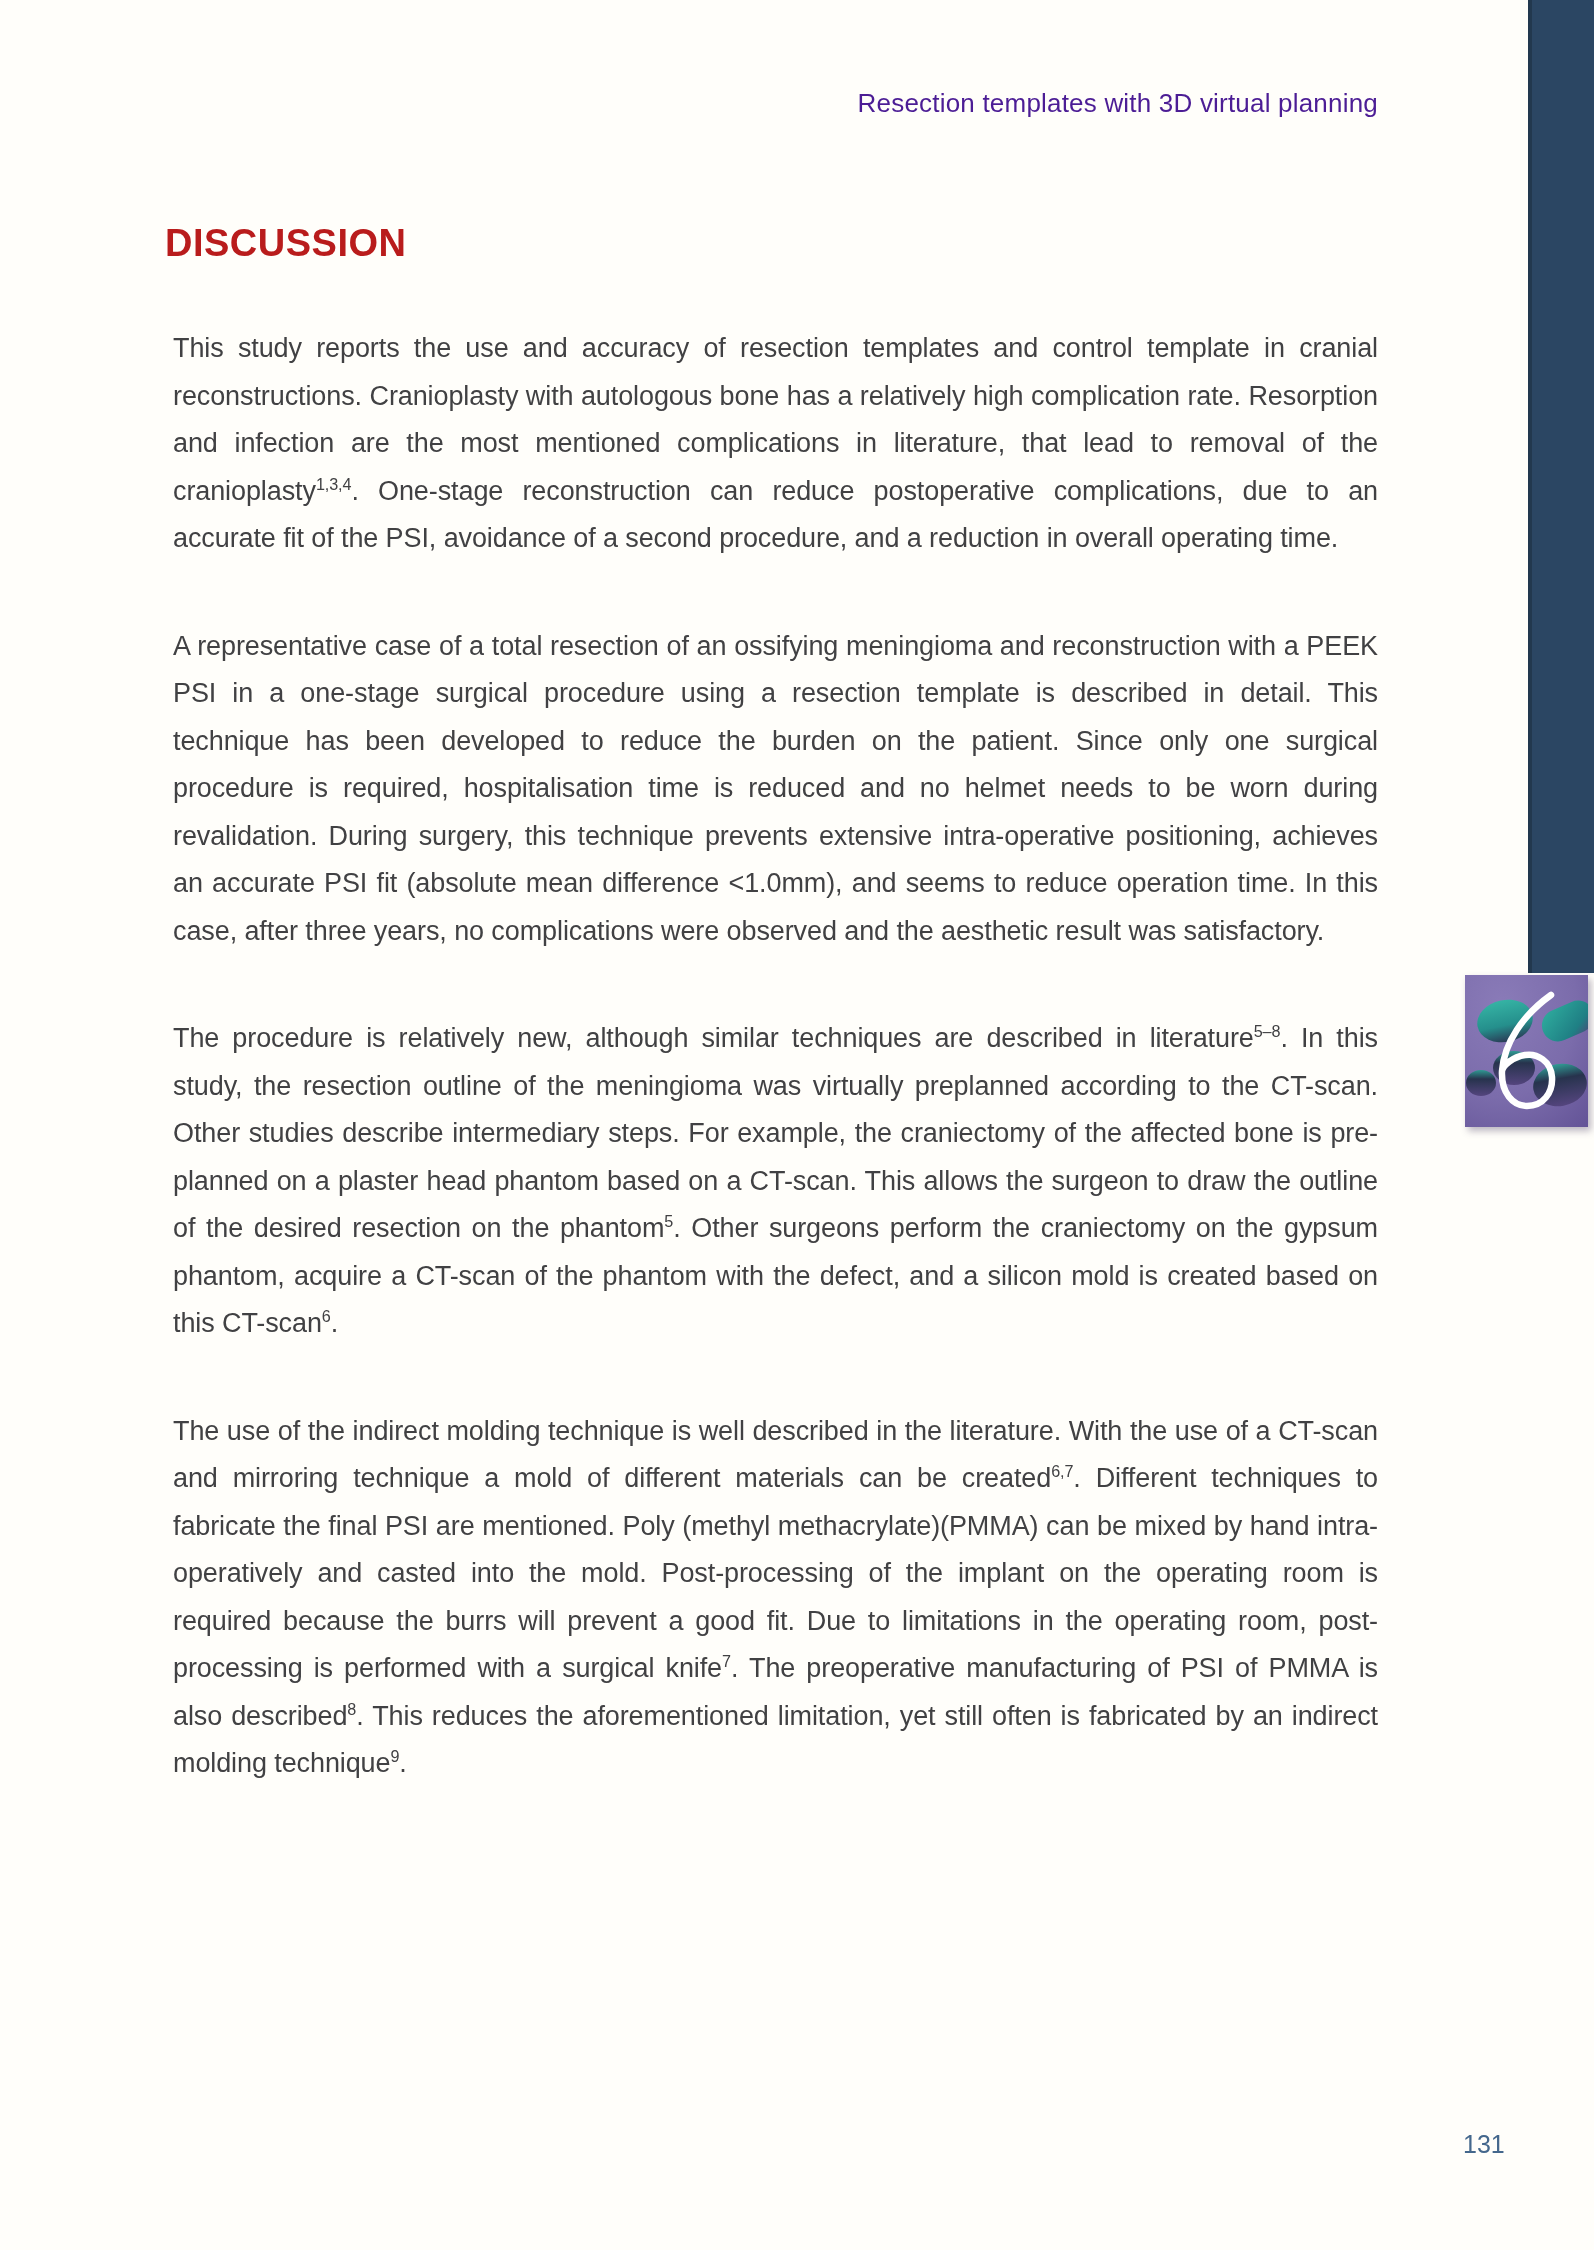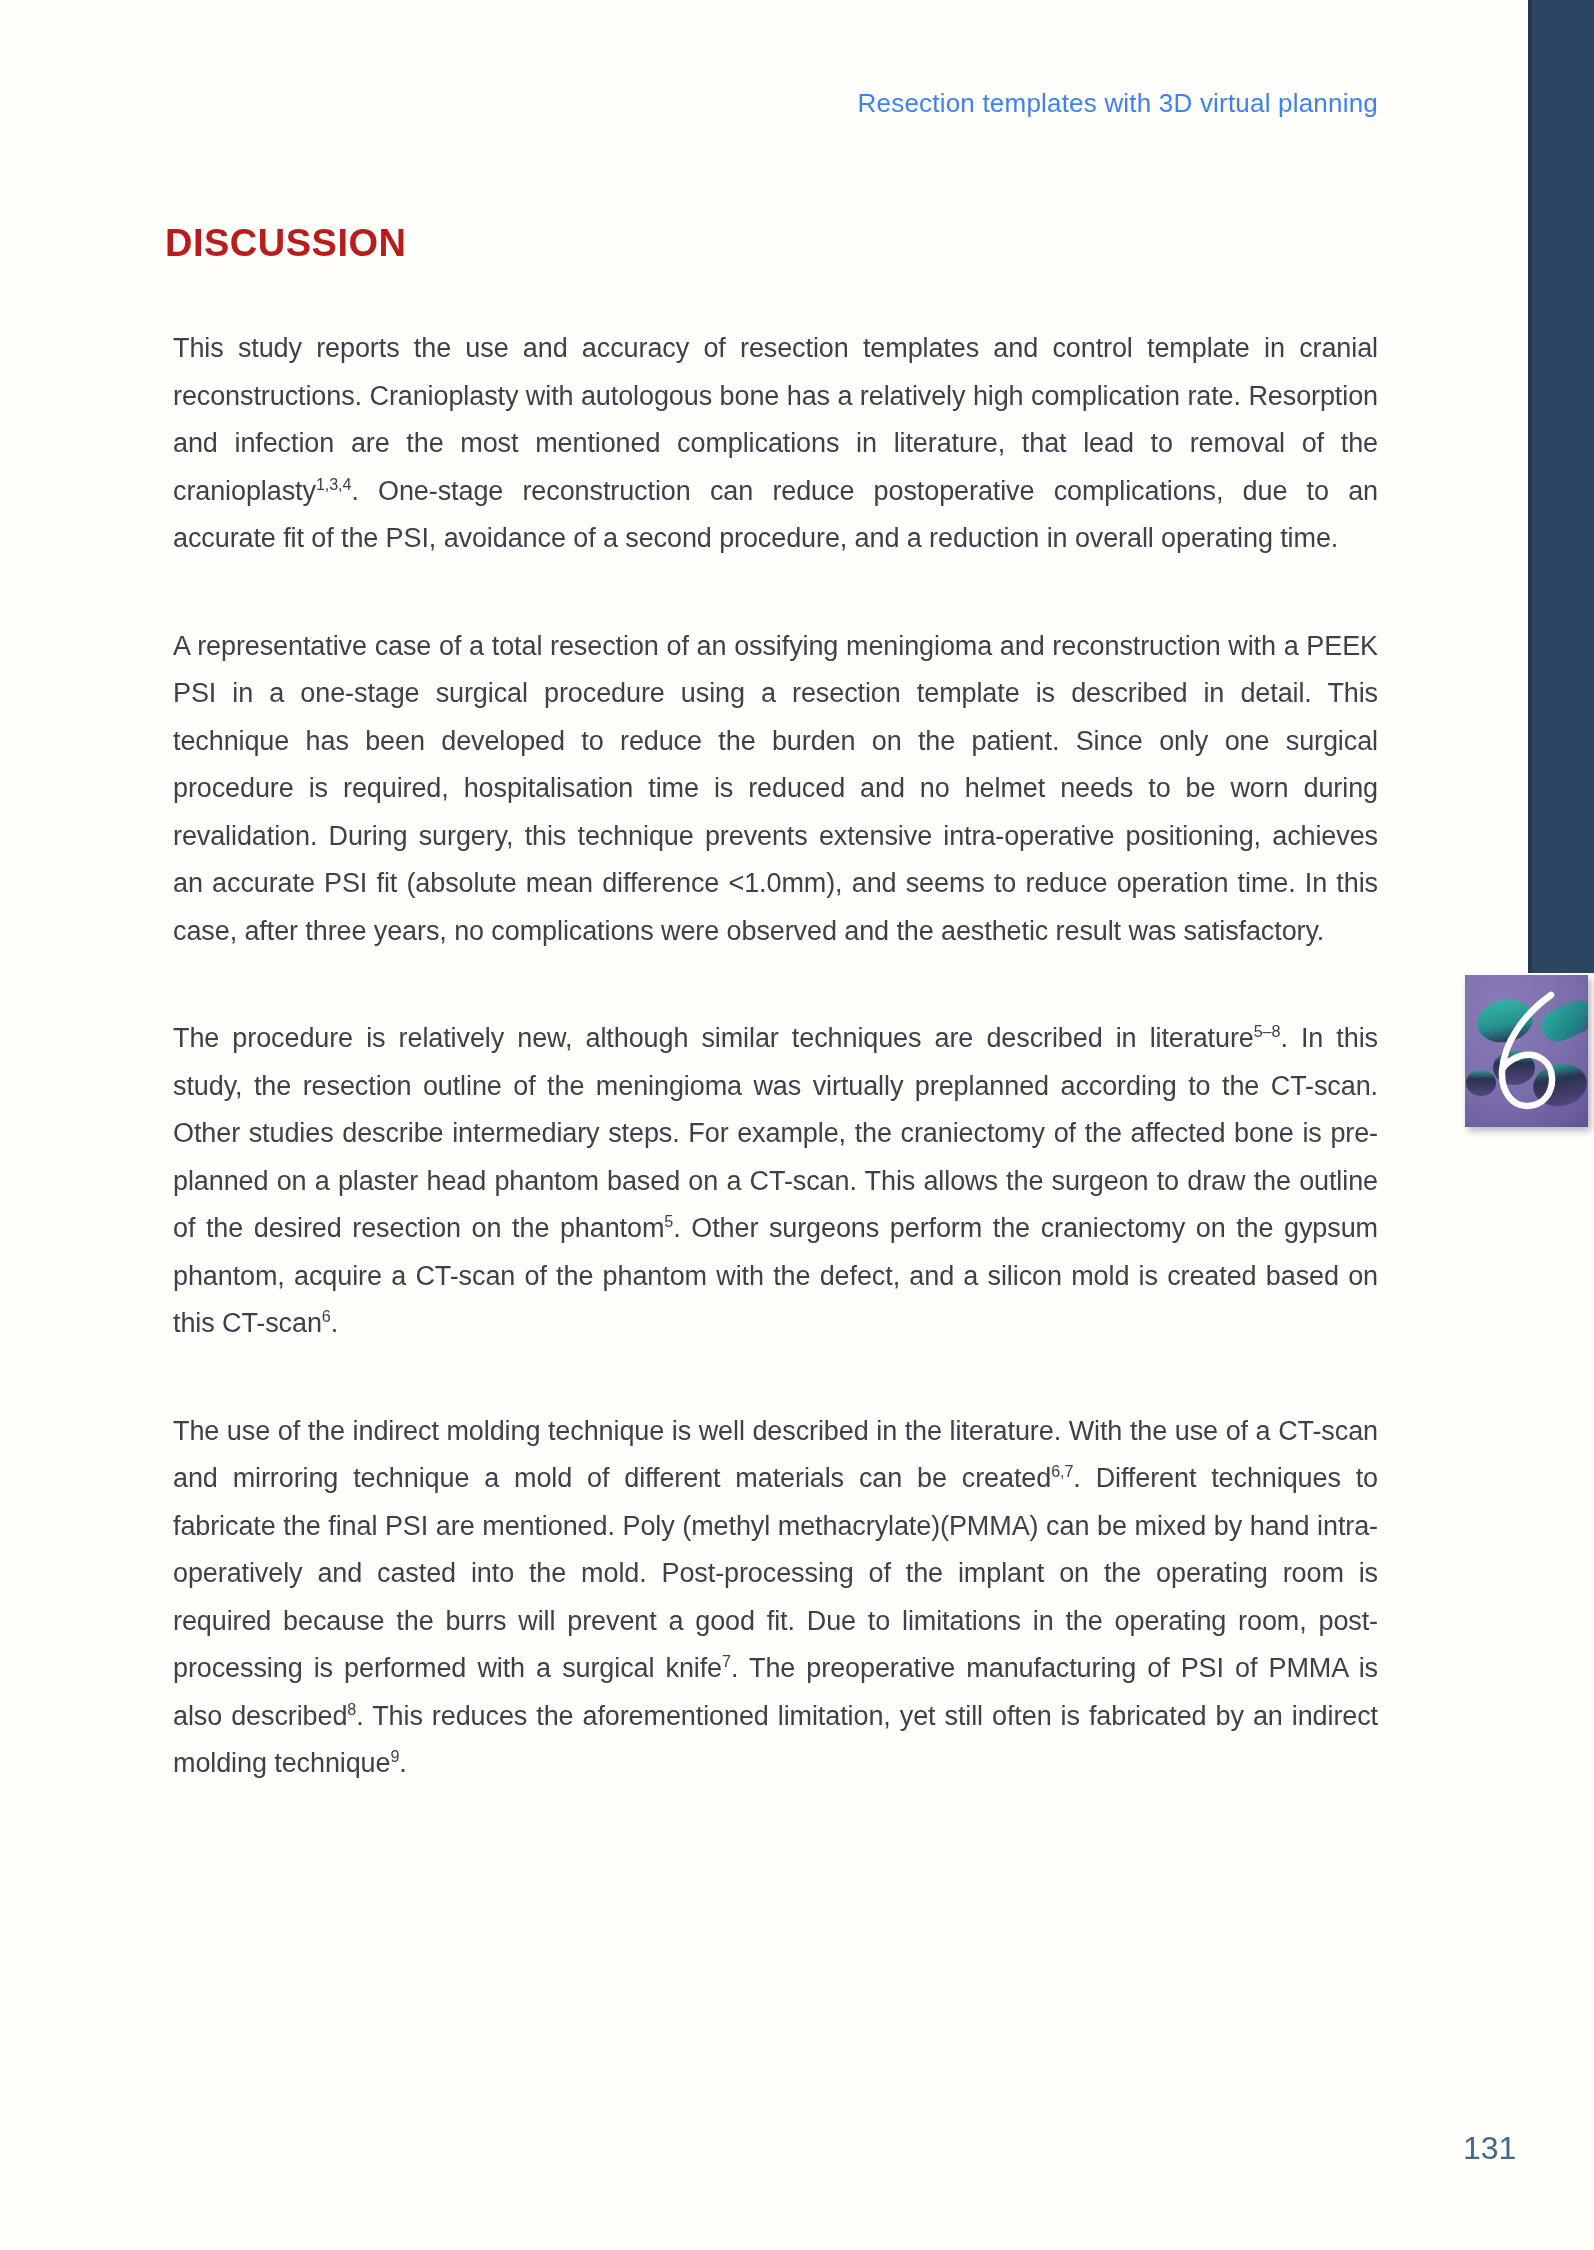--- a/index.html
+++ b/index.html
@@ -13,21 +13,21 @@
     height: 2250px;
     background: #fffefa;
     font-family: "Liberation Sans", sans-serif;
     overflow: hidden;
   }
   .running-header {
     position: absolute;
     top: 88px;
     right: 216px;
     font-size: 26px;
-    color: #3b82f6;
+    color: #4c1d95;
     letter-spacing: 0.2px;
     white-space: nowrap;
   }
   .section-title {
     position: absolute;
     top: 222px;
     left: 165px;
     margin: 0;
     font-size: 38px;
     font-weight: 700;
@@ -68,21 +68,21 @@
     left: 1465px;
     width: 123px;
     height: 152px;
     box-shadow: 3px 4px 7px rgba(60,50,90,0.35);
   }
   .chapter-tile svg { display: block; }
   .page-number {
     position: absolute;
     top: 2130px;
     left: 1463px;
-    font-size: 32px;
+    font-size: 25px;
     color: #44678c;
   }
 </style>
 </head>
 <body>
 
 <div class="page">
 
   <div class="side-bar"></div>
 

